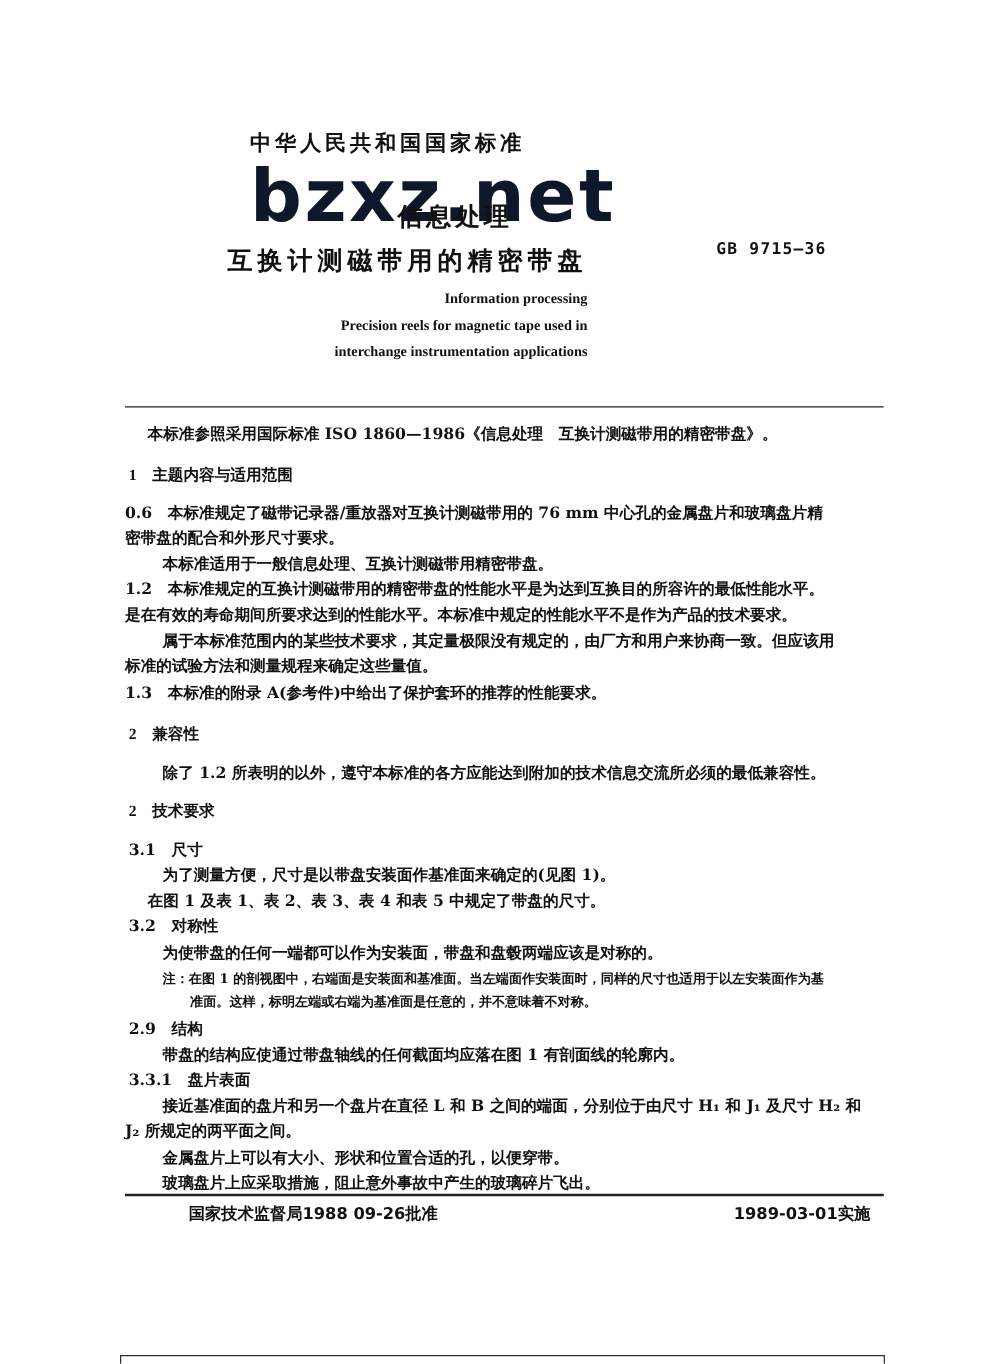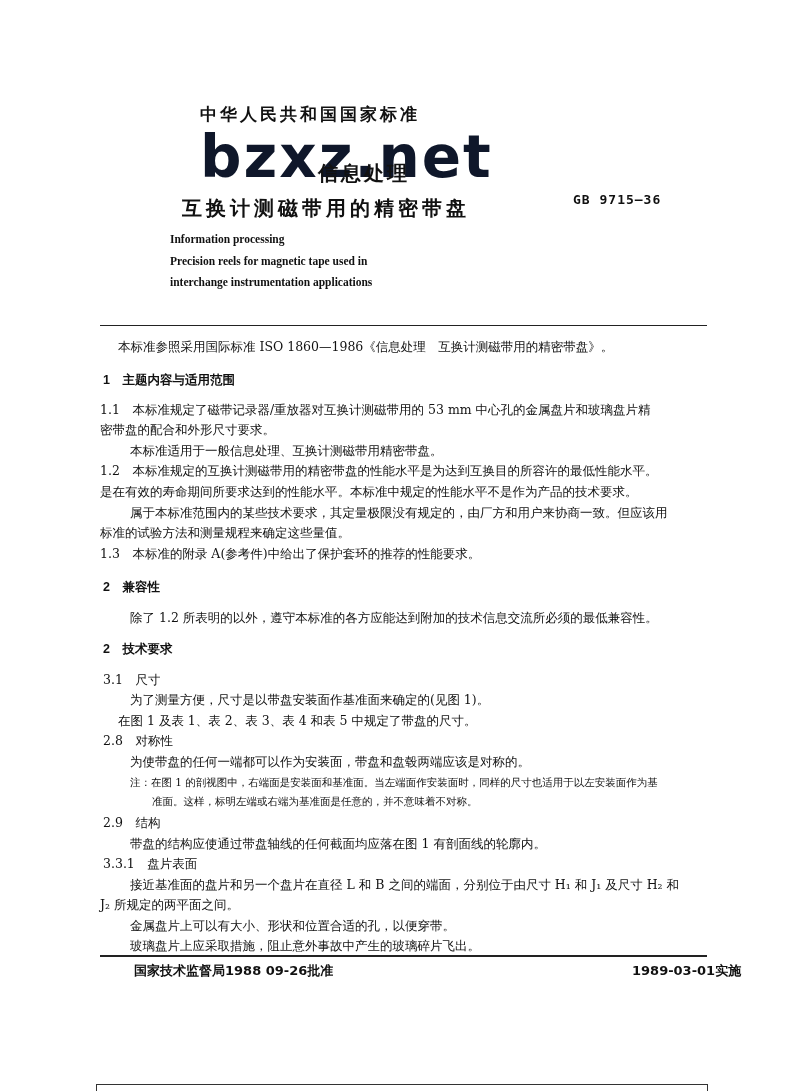--- a/index.html
+++ b/index.html
@@ -6,69 +6,69 @@
   body { width: 800px; height: 1091px; position: relative; overflow: hidden;
          font-family: "DejaVu Serif", "Liberation Serif", serif; color: #111; }
   .watermark { position: absolute; left: 200px; top: 128px; font-family: "DejaVu Sans", "Liberation Sans", sans-serif;
                font-size: 58px; font-weight: bold; color: #0f172a; letter-spacing: 2px; z-index: 0; line-height: 1; }
   .abs { position: absolute; z-index: 1; }
   .nat-title { left: 200px; top: 103px; font-family: "DejaVu Sans", sans-serif; font-weight: bold; font-size: 17px; letter-spacing: 3px; }
   .title1 { left: 0; width: 680px; top: 160px; text-align: center; font-family: "DejaVu Sans", sans-serif; font-size: 20px; font-weight: bold; letter-spacing: 3px; padding-left: 0; }
   .title1 { left: 240px; width: 200px; padding-left: 24px; }
   .title2 { left: 182px; top: 195px; font-family: "DejaVu Sans", sans-serif; font-size: 20px; font-weight: bold; letter-spacing: 4px; }
   .std-no { left: 573px; top: 192px; font-family: "DejaVu Sans Mono", monospace; font-size: 13px; letter-spacing: 1px; font-weight: bold; }
-  .en { left: 170px; width: 300px; text-align: left; font-family: "Liberation Serif", serif; font-weight: bold; font-size: 11.5px; }
+  .en { left: 170px; width: 300px; text-align: right; font-family: "Liberation Serif", serif; font-weight: bold; font-size: 11.5px; }
   .en1 { top: 233px; } .en2 { top: 255px; } .en3 { top: 276px; }
   .rule { position: absolute; left: 100px; width: 607px; height: 0; border-top: 1.5px solid #222; z-index: 1; }
   .rule-top { top: 325px; }
   .rule-bottom { top: 955px; border-top-width: 2px; }
-  .line { position: absolute; z-index: 1; font-size: 12.5px; white-space: nowrap; font-family: "DejaVu Serif", serif; }
-  .h { font-family: Liberation Sans, sans-serif; font-weight: bold; font-size: 12.5px; }
+  .line { position: absolute; z-index: 1; font-size: 12.5px; white-space: nowrap; font-family: "DejaVu Serif", serif; font-weight: bold; }
+  .h { font-family: Liberation Serif, serif; font-weight: bold; font-size: 12.5px; }
   .note { font-size: 10.5px; }
   .footer { position: absolute; z-index: 1; top: 962px; font-family: "DejaVu Sans", sans-serif; font-weight: bold; font-size: 13px; }
-  .footer-left { left: 106px; padding-left: 28px; }
-  .footer-right { left: 587px; margin-left: 45px; }
+  .footer-left { left: 123px; padding-left: 28px; }
+  .footer-right { left: 587px; }
   .bottom-box { position: absolute; left: 96px; top: 1084px; width: 610px; height: 20px; border: 1.5px solid #333; border-bottom: none; z-index: 1; }
 </style>
 </head>
 <body>
 
 <div class="watermark">bzxz.net</div>
 
 <div class="abs nat-title">中华人民共和国国家标准</div>
 <div class="abs title1">信息处理</div>
 <div class="abs title2">互换计测磁带用的精密带盘</div>
 <div class="abs std-no">GB 9715—36</div>
 <div class="abs en en1">Information processing</div>
 <div class="abs en en2">Precision reels for magnetic tape used in</div>
 <div class="abs en en3">interchange instrumentation applications</div>
 
 <div class="rule rule-top"></div>
 
 <div class="line" style="left:118px;top:339px">本标准参照采用国际标准 ISO 1860—1986《信息处理　互换计测磁带用的精密带盘》。</div>
 <div class="line h" style="left:103px;top:372px">1　主题内容与适用范围</div>
 
-<div class="line" style="left:100px;top:402px">1.1　本标准规定了磁带记录器/重放器对互换计测磁带用的 53 mm 中心孔的金属盘片和玻璃盘片精</div>
+<div class="line" style="left:100px;top:402px">0.6　本标准规定了磁带记录器/重放器对互换计测磁带用的 76 mm 中心孔的金属盘片和玻璃盘片精</div>
 <div class="line" style="left:100px;top:422px">密带盘的配合和外形尺寸要求。</div>
 <div class="line" style="left:130px;top:443px">本标准适用于一般信息处理、互换计测磁带用精密带盘。</div>
 <div class="line" style="left:100px;top:463px">1.2　本标准规定的互换计测磁带用的精密带盘的性能水平是为达到互换目的所容许的最低性能水平。</div>
 <div class="line" style="left:100px;top:484px">是在有效的寿命期间所要求达到的性能水平。本标准中规定的性能水平不是作为产品的技术要求。</div>
 <div class="line" style="left:130px;top:505px">属于本标准范围内的某些技术要求，其定量极限没有规定的，由厂方和用户来协商一致。但应该用</div>
 <div class="line" style="left:100px;top:525px">标准的试验方法和测量规程来确定这些量值。</div>
 <div class="line" style="left:100px;top:546px">1.3　本标准的附录 A(参考件)中给出了保护套环的推荐的性能要求。</div>
 
 <div class="line h" style="left:103px;top:579px">2　兼容性</div>
 <div class="line" style="left:130px;top:610px">除了 1.2 所表明的以外，遵守本标准的各方应能达到附加的技术信息交流所必须的最低兼容性。</div>
 
 <div class="line h" style="left:103px;top:641px">2　技术要求</div>
 
 <div class="line" style="left:103px;top:672px">3.1　尺寸</div>
 <div class="line" style="left:130px;top:692px">为了测量方便，尺寸是以带盘安装面作基准面来确定的(见图 1)。</div>
 <div class="line" style="left:118px;top:713px">在图 1 及表 1、表 2、表 3、表 4 和表 5 中规定了带盘的尺寸。</div>
-<div class="line" style="left:103px;top:733px">2.8　对称性</div>
+<div class="line" style="left:103px;top:733px">3.2　对称性</div>
 <div class="line" style="left:130px;top:754px">为使带盘的任何一端都可以作为安装面，带盘和盘毂两端应该是对称的。</div>
 <div class="line note" style="left:130px;top:776px">注：在图 1 的剖视图中，右端面是安装面和基准面。当左端面作安装面时，同样的尺寸也适用于以左安装面作为基</div>
 <div class="line note" style="left:152px;top:795px">准面。这样，标明左端或右端为基准面是任意的，并不意味着不对称。</div>
 
 <div class="line" style="left:103px;top:815px">2.9　结构</div>
 <div class="line" style="left:130px;top:836px">带盘的结构应使通过带盘轴线的任何截面均应落在图 1 有剖面线的轮廓内。</div>
 <div class="line" style="left:103px;top:856px">3.3.1　盘片表面</div>
 <div class="line" style="left:130px;top:877px">接近基准面的盘片和另一个盘片在直径 L 和 B 之间的端面，分别位于由尺寸 H₁ 和 J₁ 及尺寸 H₂ 和</div>
 <div class="line" style="left:100px;top:897px">J₂ 所规定的两平面之间。</div>
 <div class="line" style="left:130px;top:918px">金属盘片上可以有大小、形状和位置合适的孔，以便穿带。</div>

